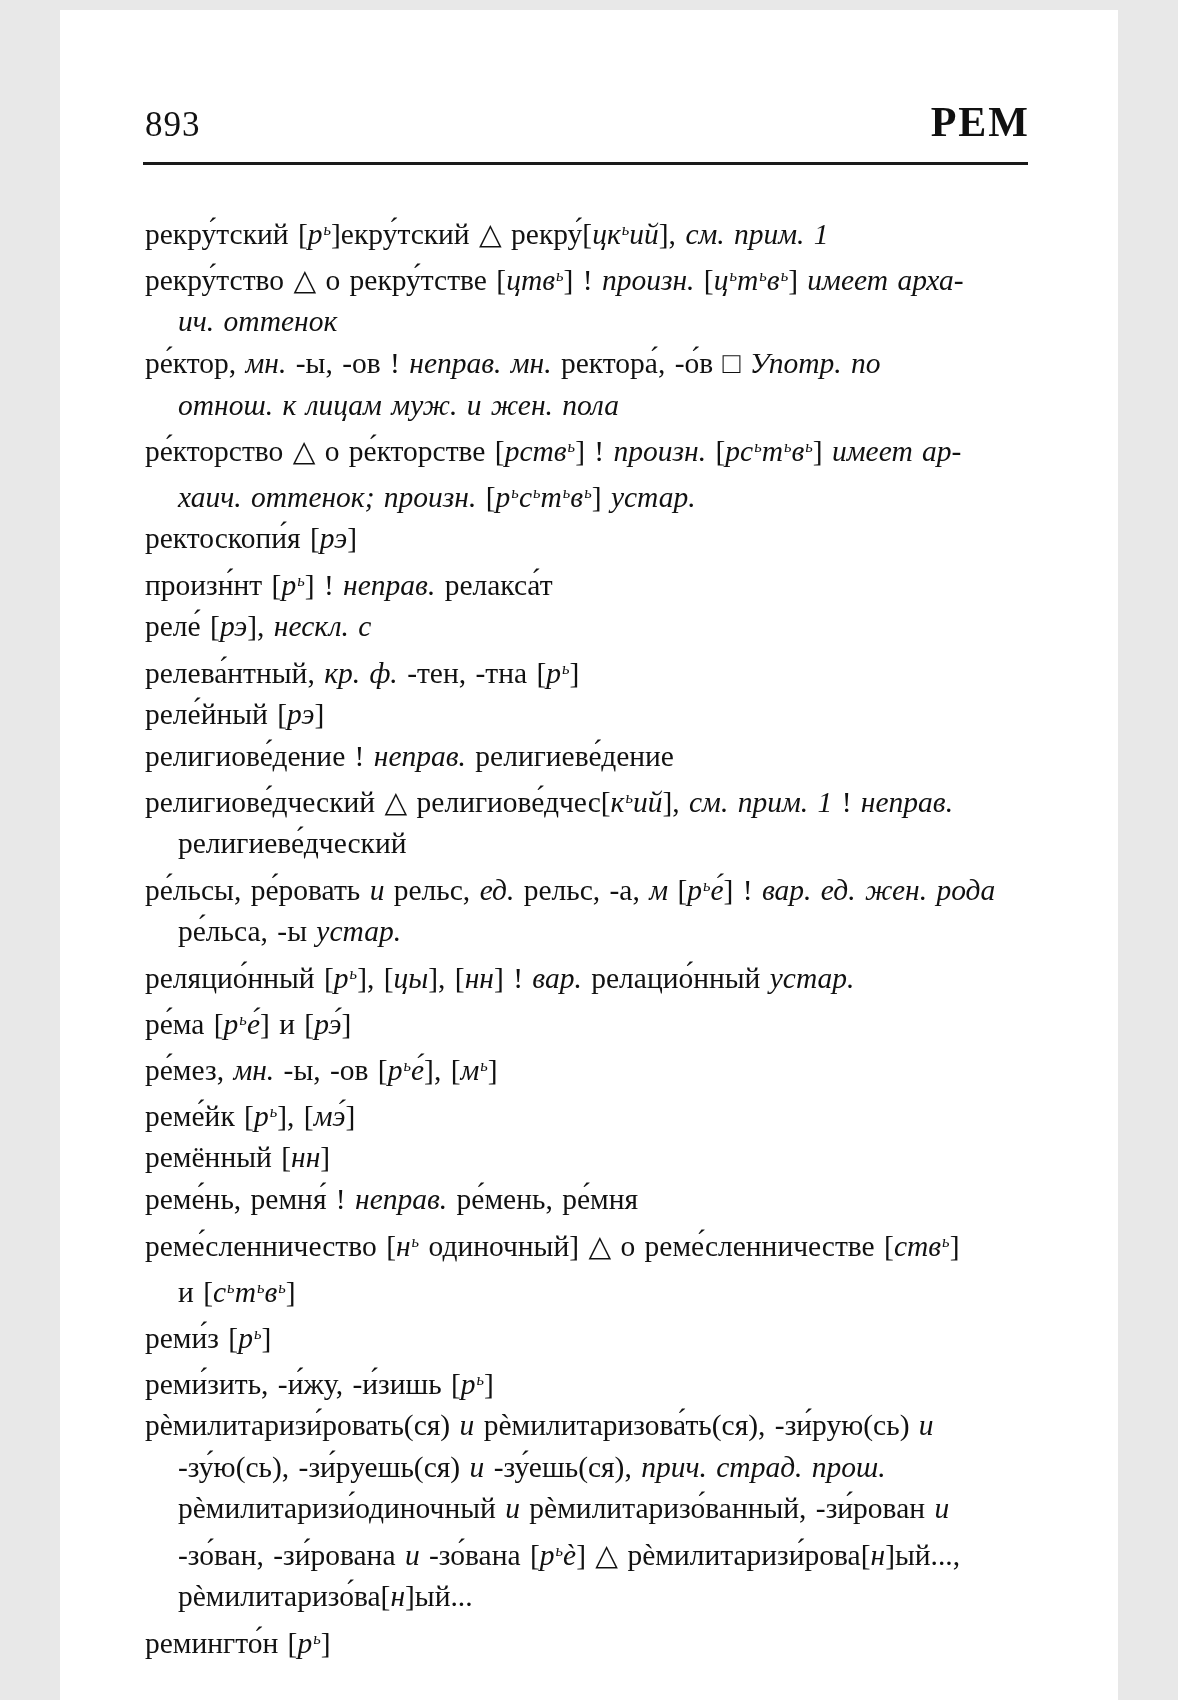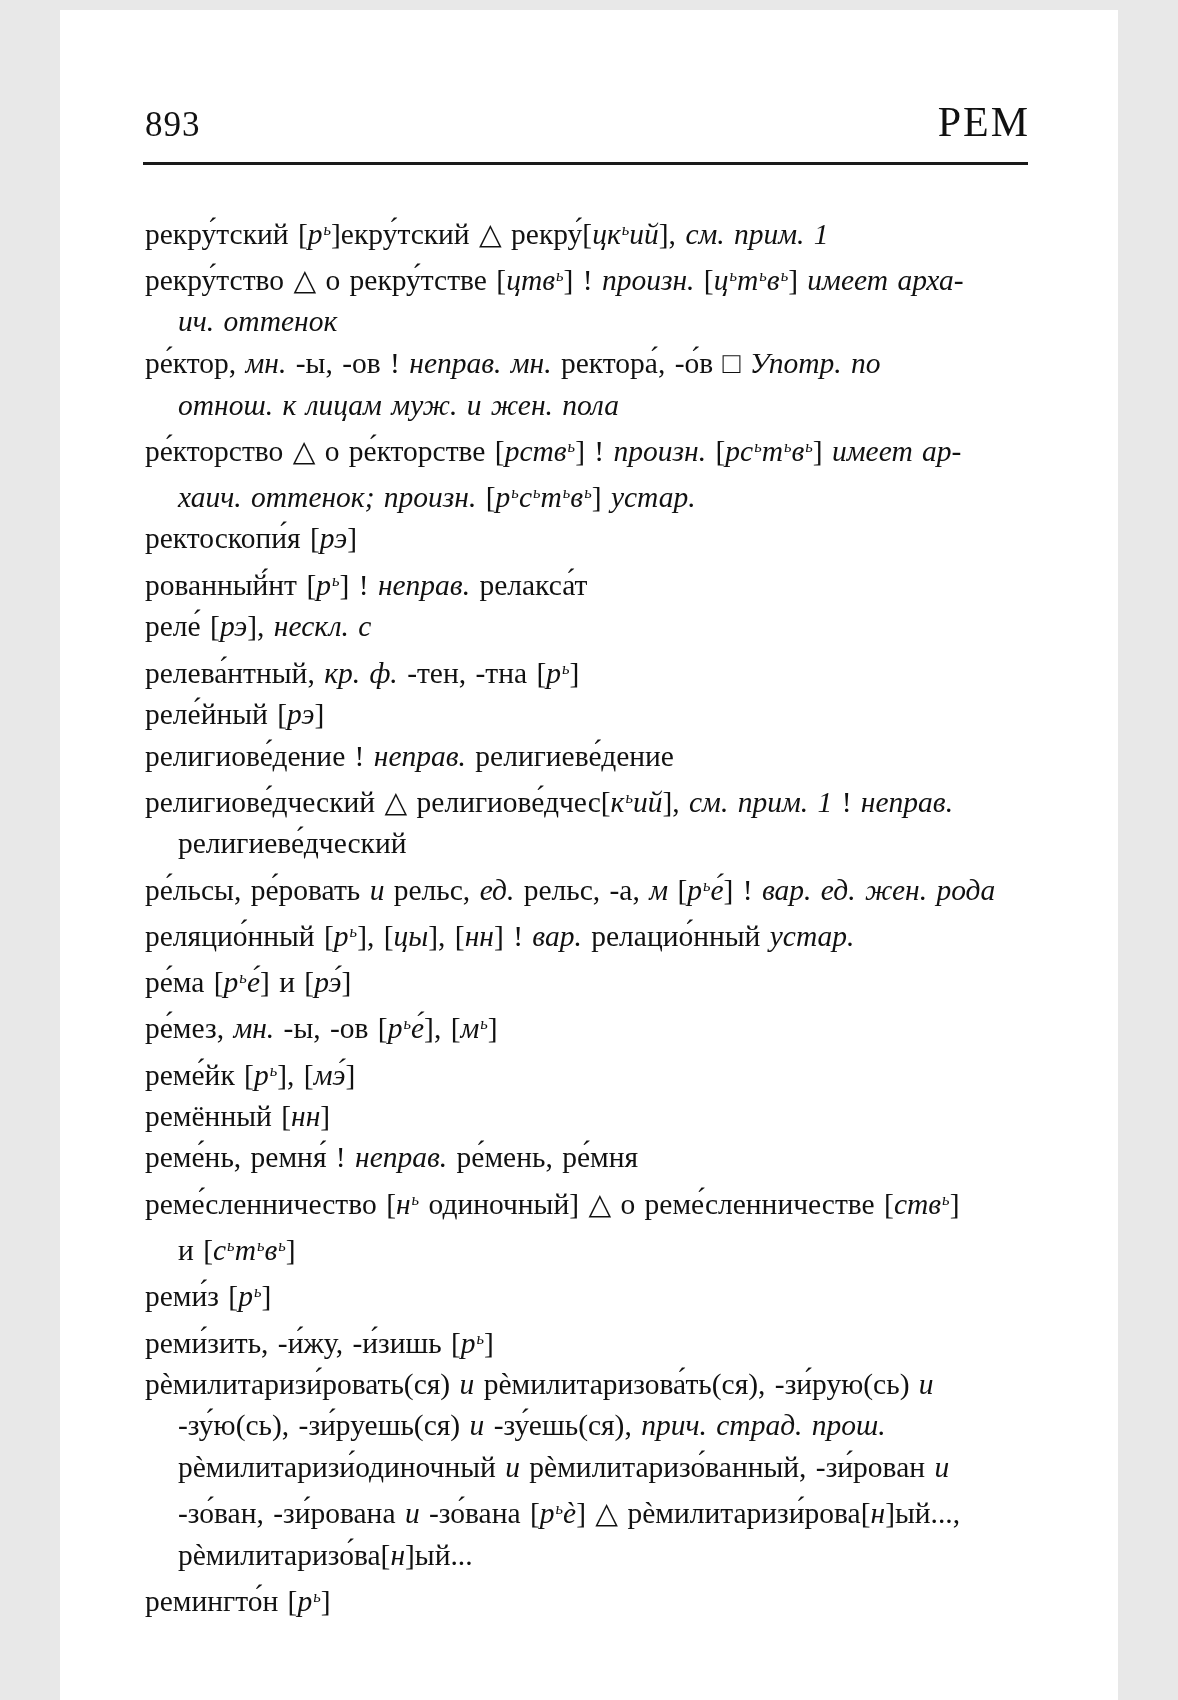--- a/index.html
+++ b/index.html
@@ -26,21 +26,21 @@
     display: flex;
     justify-content: space-between;
     align-items: baseline;
   }
   .pagenum {
     font-size: 35px;
     letter-spacing: 1px;
   }
   .guideword {
     font-size: 42px;
-    font-weight: 400;
+    font-weight: 700;
     letter-spacing: 2px;
   }
   .rule {
     position: absolute;
     top: 152px;
     left: 83px;
     right: 90px;
     height: 3px;
     background: #1a1a1a;
   }
@@ -79,28 +79,29 @@
   <div class="rule"></div>
   <div class="entries" id="entries">
       <div class="line"><span class="b">рекру́тский</span><span> [</span><span class="it">р</span><span class="sup">ь</span><span>]екру́тский △ рекру́[</span><span class="it">цк</span><span class="sup">ь</span><span class="it">ий</span><span>], </span><span class="it">см. прим. 1</span></div>
       <div class="line"><span class="b">рекру́тство</span><span> △ о рекру́тстве [</span><span class="it">цтв</span><span class="sup">ь</span><span>] ! </span><span class="it">произн.</span><span> [</span><span class="it">ц</span><span class="sup">ь</span><span class="it">т</span><span class="sup">ь</span><span class="it">в</span><span class="sup">ь</span><span>] </span><span class="it">имеет арха-</span></div>
       <div class="line ind"><span class="it">ич. оттенок</span></div>
       <div class="line"><span class="b">ре́ктор</span><span>, </span><span class="it">мн.</span><span> -ы, -ов ! </span><span class="it">неправ. мн.</span><span> ректора́, -о́в □ </span><span class="it">Употр. по</span></div>
       <div class="line ind"><span class="it">отнош. к лицам муж. и жен. пола</span></div>
       <div class="line"><span class="b">ре́кторство</span><span> △ о ре́кторстве [</span><span class="it">рств</span><span class="sup">ь</span><span>] ! </span><span class="it">произн.</span><span> [</span><span class="it">рс</span><span class="sup">ь</span><span class="it">т</span><span class="sup">ь</span><span class="it">в</span><span class="sup">ь</span><span>] </span><span class="it">имеет ар-</span></div>
       <div class="line ind"><span class="it">хаич. оттенок; произн.</span><span> [</span><span class="it">р</span><span class="sup">ь</span><span class="it">с</span><span class="sup">ь</span><span class="it">т</span><span class="sup">ь</span><span class="it">в</span><span class="sup">ь</span><span>] </span><span class="it">устар.</span></div>
       <div class="line"><span class="b">ректоскопи́я</span><span> [</span><span class="it">рэ</span><span>]</span></div>
-      <div class="line"><span class="b">рованный́нт</span><span> [</span><span class="it">р</span><span class="sup">ь</span><span>] ! </span><span class="it">неправ.</span><span> релакса́т</span></div>
+      <div class="line"><span class="b">произн́нт</span><span> [</span><span class="it">р</span><span class="sup">ь</span><span>] ! </span><span class="it">неправ.</span><span> релакса́т</span></div>
       <div class="line"><span class="b">реле́</span><span> [</span><span class="it">рэ</span><span>], </span><span class="it">нескл. с</span></div>
       <div class="line"><span class="b">релева́нтный</span><span>, </span><span class="it">кр. ф.</span><span> -тен, -тна [</span><span class="it">р</span><span class="sup">ь</span><span>]</span></div>
       <div class="line"><span class="b">реле́йный</span><span> [</span><span class="it">рэ</span><span>]</span></div>
       <div class="line"><span class="b">религиове́дение</span><span> ! </span><span class="it">неправ.</span><span> религиеве́дение</span></div>
       <div class="line"><span class="b">религиове́дческий</span><span> △ религиове́дчес[</span><span class="it">к</span><span class="sup">ь</span><span class="it">ий</span><span>], </span><span class="it">см. прим. 1</span><span> ! </span><span class="it">неправ.</span></div>
       <div class="line ind"><span>религиеве́дческий</span></div>
       <div class="line"><span class="b">ре́льсы</span><span>, ре́ровать </span><span class="it">и</span><span> рельс, </span><span class="it">ед.</span><span> рельс, -а, </span><span class="it">м</span><span> [</span><span class="it">р</span><span class="sup">ь</span><span class="it">е́</span><span>] ! </span><span class="it">вар. ед. жен. рода</span></div>
+      <div class="line ind"><span>ре́льса, -ы </span><span class="it">устар.</span></div>
       <div class="line"><span class="b">реляцио́нный</span><span> [</span><span class="it">р</span><span class="sup">ь</span><span>], [</span><span class="it">цы</span><span>], [</span><span class="it">нн</span><span>] ! </span><span class="it">вар.</span><span> релацио́нный </span><span class="it">устар.</span></div>
       <div class="line"><span class="b">ре́ма</span><span> [</span><span class="it">р</span><span class="sup">ь</span><span class="it">е́</span><span>] и [</span><span class="it">рэ́</span><span>]</span></div>
       <div class="line"><span class="b">ре́мез</span><span>, </span><span class="it">мн.</span><span> -ы, -ов [</span><span class="it">р</span><span class="sup">ь</span><span class="it">е́</span><span>], [</span><span class="it">м</span><span class="sup">ь</span><span>]</span></div>
       <div class="line"><span class="b">реме́йк</span><span> [</span><span class="it">р</span><span class="sup">ь</span><span>], [</span><span class="it">мэ́</span><span>]</span></div>
       <div class="line"><span class="b">ремённый</span><span> [</span><span class="it">нн</span><span>]</span></div>
       <div class="line"><span class="b">реме́нь</span><span>, ремня́ ! </span><span class="it">неправ.</span><span> ре́мень, ре́мня</span></div>
       <div class="line"><span class="b">реме́сленничество</span><span> [</span><span class="it">н</span><span class="sup">ь</span><span> одиночный] △ о реме́сленничестве [</span><span class="it">ств</span><span class="sup">ь</span><span>]</span></div>
       <div class="line ind"><span>и [</span><span class="it">с</span><span class="sup">ь</span><span class="it">т</span><span class="sup">ь</span><span class="it">в</span><span class="sup">ь</span><span>]</span></div>
       <div class="line"><span class="b">реми́з</span><span> [</span><span class="it">р</span><span class="sup">ь</span><span>]</span></div>
       <div class="line"><span class="b">реми́зить</span><span>, -и́жу, -и́зишь [</span><span class="it">р</span><span class="sup">ь</span><span>]</span></div>

